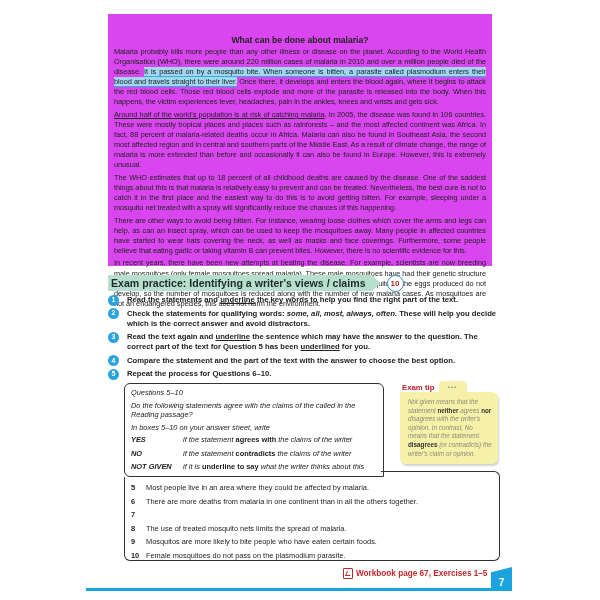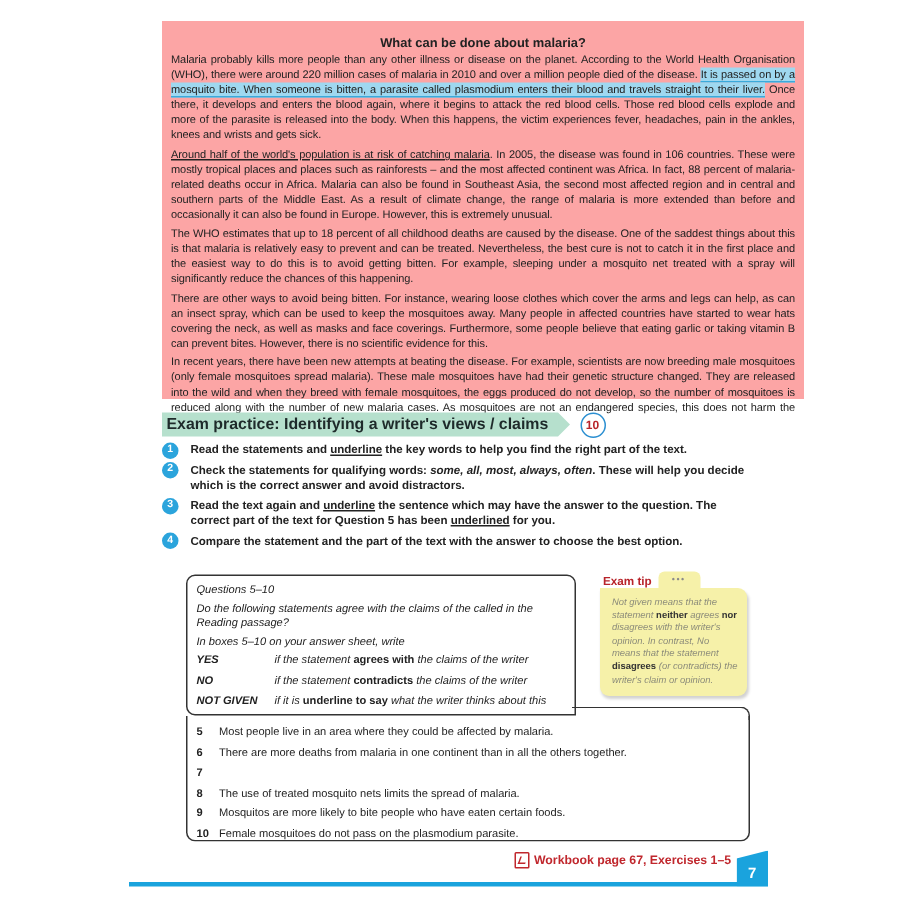--- a/index.html
+++ b/index.html
@@ -1,21 +1,21 @@
 <!DOCTYPE html>
 <html><head>
 <meta charset="utf-8">
 <style>
   * { box-sizing: border-box; margin: 0; padding: 0; }
   html, body { width: 600px; height: 600px; background: #ffffff; overflow: hidden; }
   body { position: relative; font-family: "Liberation Sans", sans-serif; color: #222; }
 
   .reading-box {
-    position: absolute; left: 108px; top: 14px; width: 428px; height: 252px;
-    background: #fca5a5; padding: 8px 6px 0 6px;
+    position: absolute; left: 108px; top: 14px; width: 384px; height: 252px;
+    background: #d946ef; padding: 20px 6px 0 6px;
   }
   .reading-title { text-align: center; font-weight: bold; font-size: 8.6px; line-height: 11px; margin-top: 1px; margin-bottom: 1px; }
   .para { font-size: 7.35px; line-height: 10.1px; text-align: justify; margin-bottom: 2.4px; letter-spacing: -0.05px; }
   .hl { background: #9fd8f0; border-bottom: 1px solid #3aa9db; }
   .ul { text-decoration: underline; }
 
   .exam-header { position: absolute; left: 108px; top: 275px; height: 16px; display: flex; align-items: center; }
   .exam-bar {
     background: #b6e0cd; height: 16px; padding: 0 6px 0 3px; display: flex; align-items: center;
     font-weight: bold; font-size: 10.6px; color: #1e2a2a;
@@ -99,20 +99,24 @@
     <span class="step-text"><span>Check the statements for qualifying words: </span><em>some, all, most, always, often</em><span>. These will help you decide which is the correct answer and avoid distractors.</span></span>
   </div>
   <div class="step">
     <span class="step-num">3</span>
     <span class="step-text"><span>Read the text again and </span><span class="ul">underline</span><span> the sentence which may have the answer to the question. The correct part of the text for Question 5 has been </span><span class="ul">underlined</span><span> for you.</span></span>
   </div>
   <div class="step">
     <span class="step-num">4</span>
     <span class="step-text">Compare the statement and the part of the text with the answer to choose the best option.</span>
   </div>
+  <div class="step">
+    <span class="step-num">5</span>
+    <span class="step-text">Repeat the process for Questions 6–10.</span>
+  </div>
 </div>
 
 <div class="q-box">
   <div class="q-line">Questions 5–10</div>
   <div class="q-line">Do the following statements agree with the claims of the called in the Reading passage?</div>
   <div class="q-line">In boxes 5–10 on your answer sheet, write</div>
   <div class="q-def">
     <span class="k">YES</span>
     <span class="v"><span>if the statement </span><b>agrees with</b><span> the claims of the writer</span></span>
   </div>

